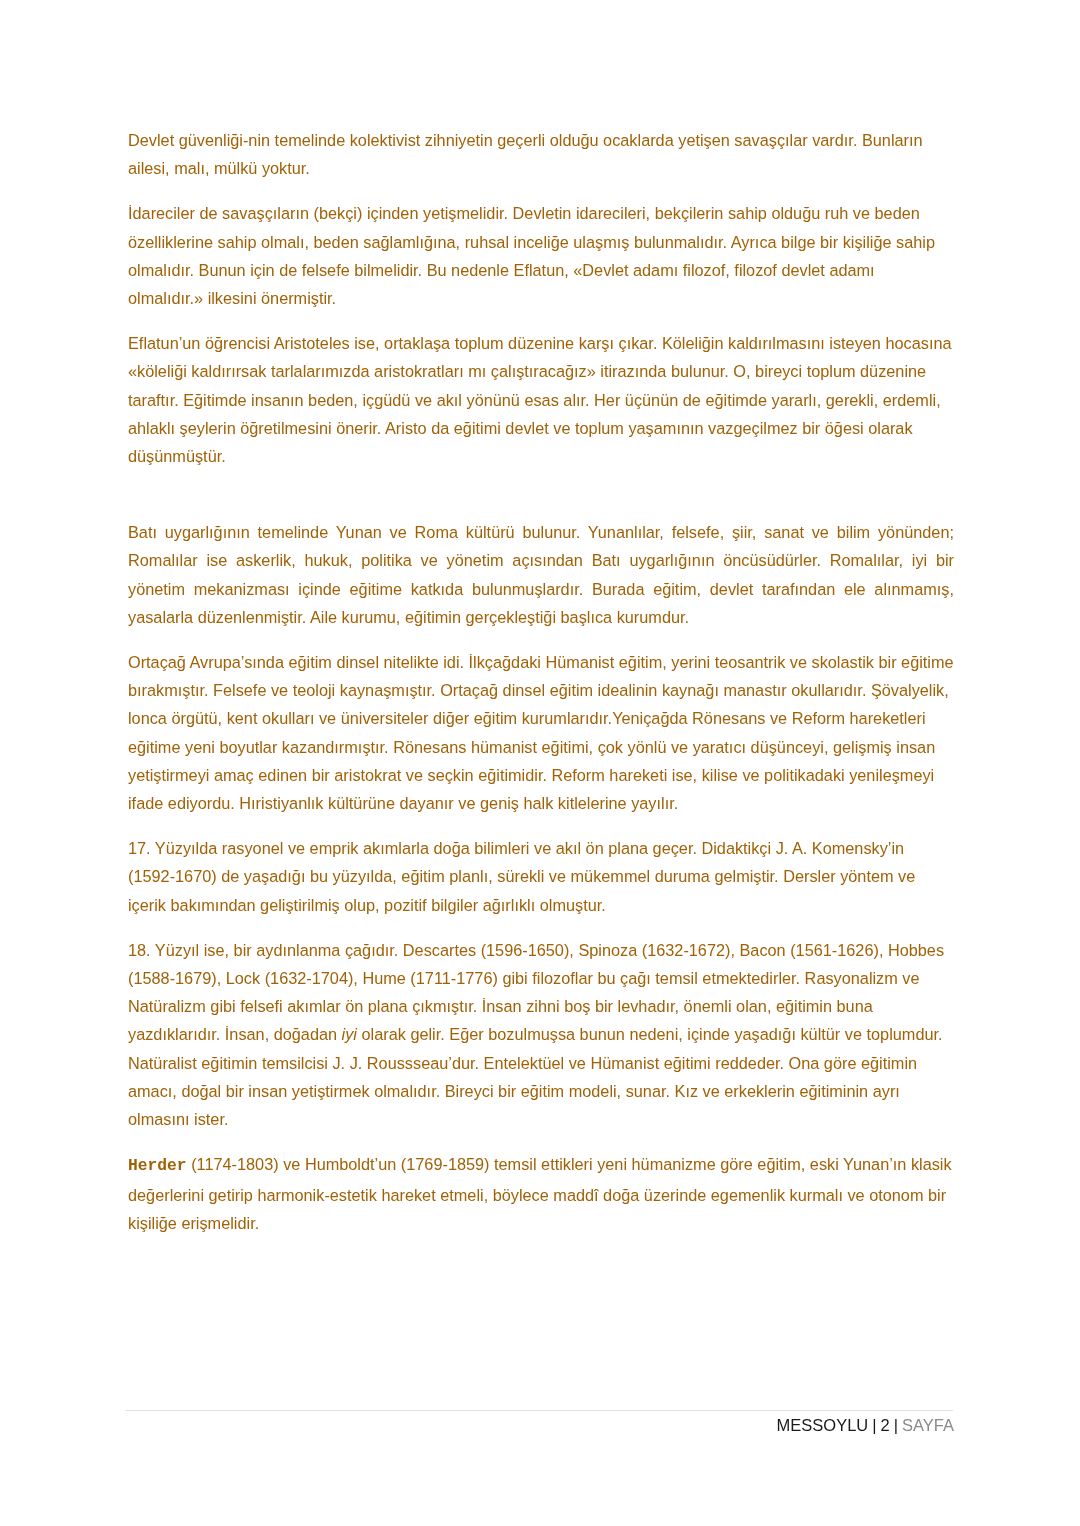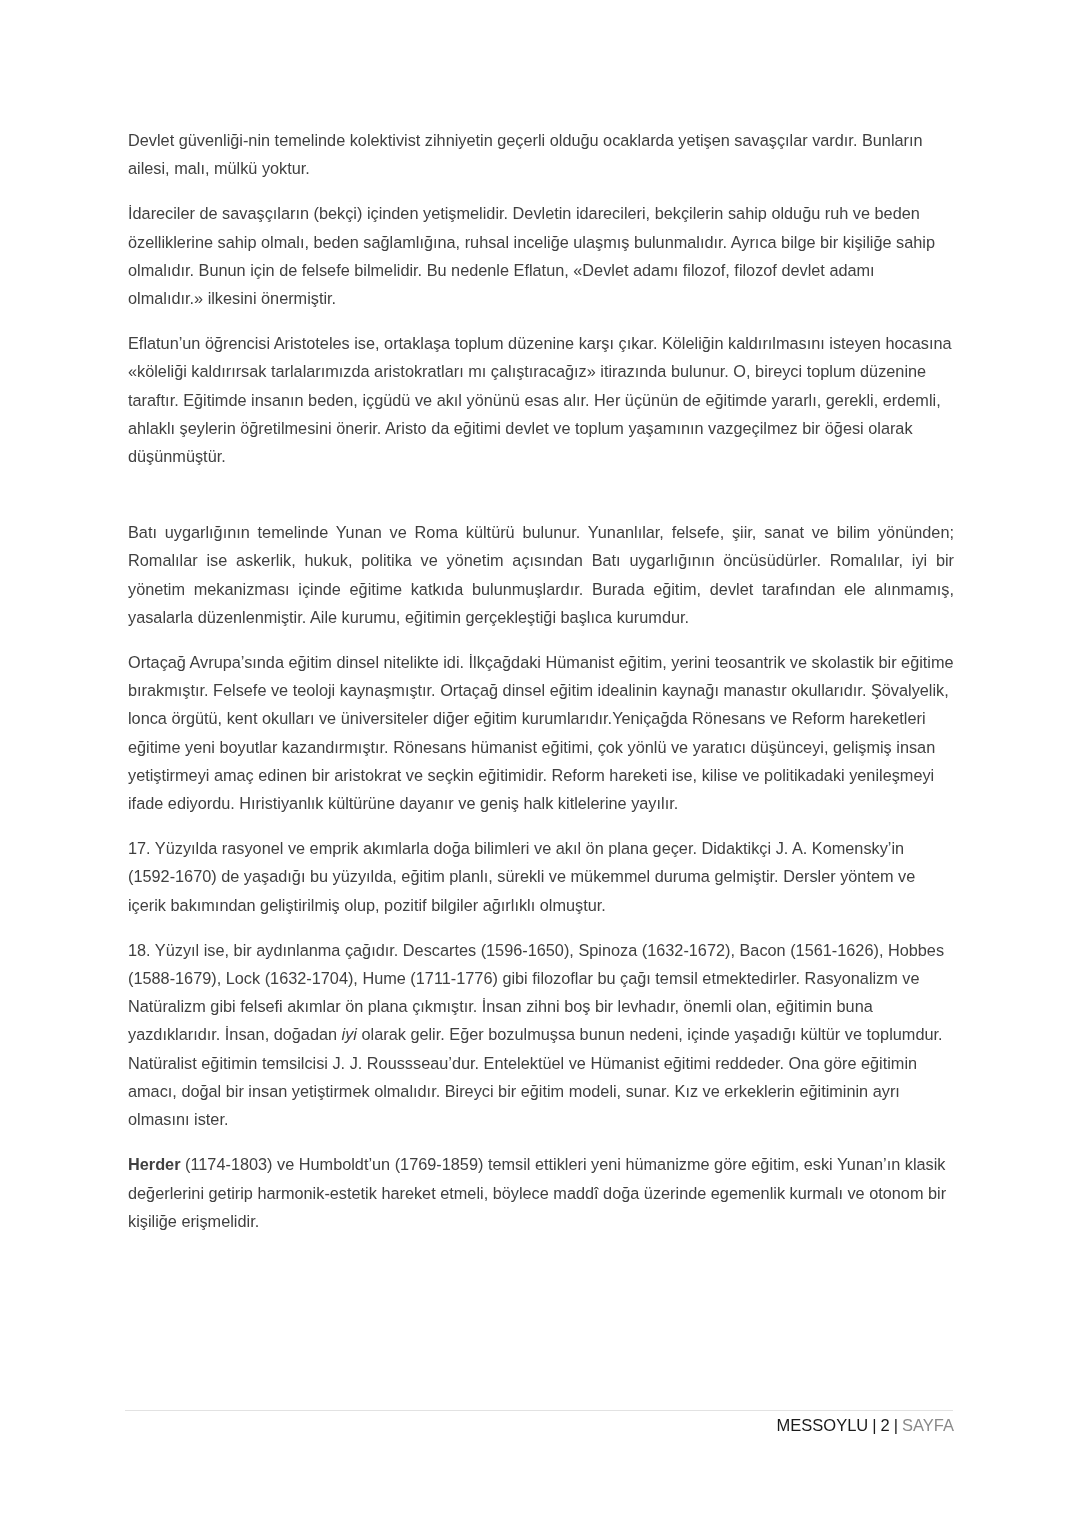--- a/index.html
+++ b/index.html
@@ -1,24 +1,24 @@
 <!DOCTYPE html>
 <html><head>
 <meta charset="utf-8">
 <style>
   html, body { margin: 0; padding: 0; background: #ffffff; }
   body { width: 1080px; height: 1526px; position: relative; overflow: hidden; }
   .page {
     position: absolute; left: 128px; top: 126px; width: 826px;
     font-family: "Liberation Sans", sans-serif;
-    font-size: 16.3px; line-height: 28.2px; color: #404040;
+    font-size: 16.3px; line-height: 28.2px; color: #a16207;
   }
   .para { margin: 0 0 17px 0; }
   .para.justify { text-align: justify; margin-top: 48px; }
-  b { font-weight: bold; }
+  b { font-weight: bold; font-family: Liberation Mono, monospace; }
   i { font-style: italic; }
   .footer-rule {
     position: absolute; left: 125px; top: 1410px; width: 828px; height: 1px;
     background: #e2e2e2;
   }
   .footer {
     position: absolute; right: 126px; top: 1416px;
     font-family: "Liberation Sans", sans-serif; font-size: 16.5px; color: #1a1a1a;
   }
   .footer .sep { padding: 0 4px; }

